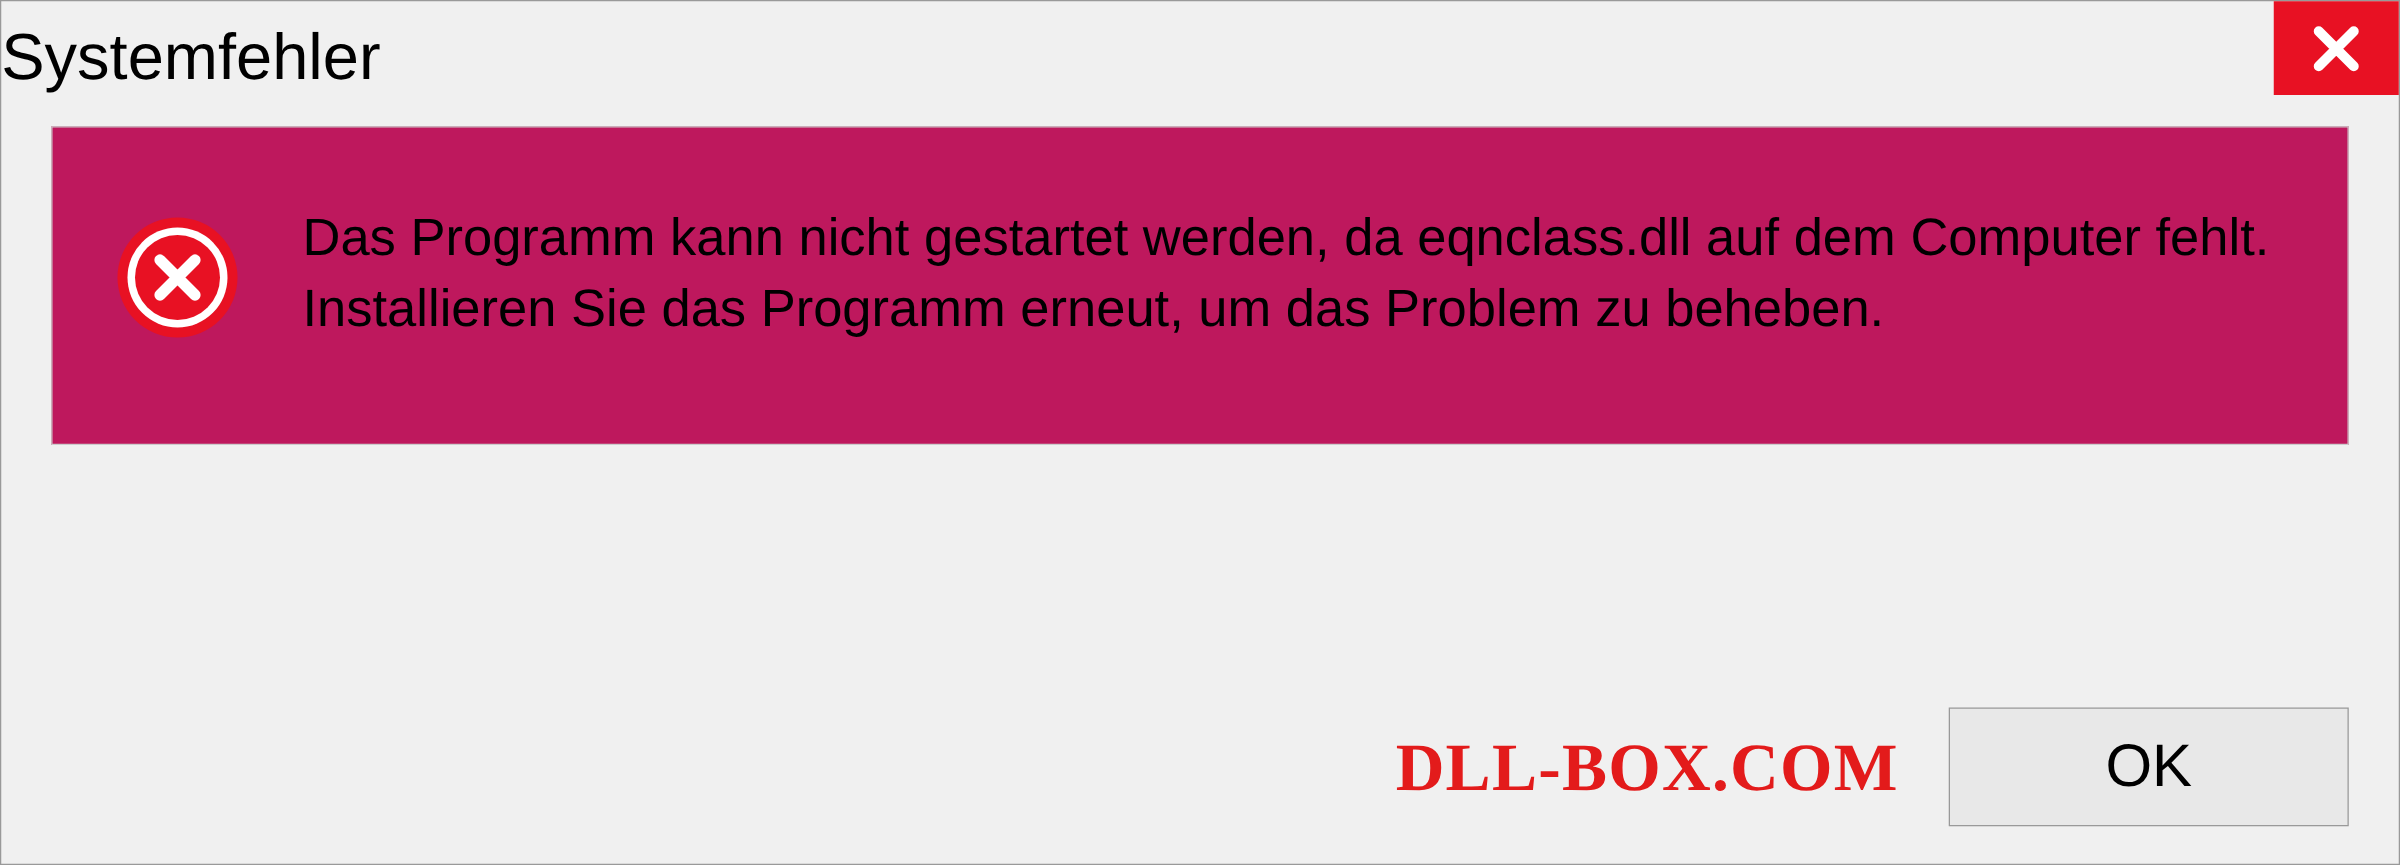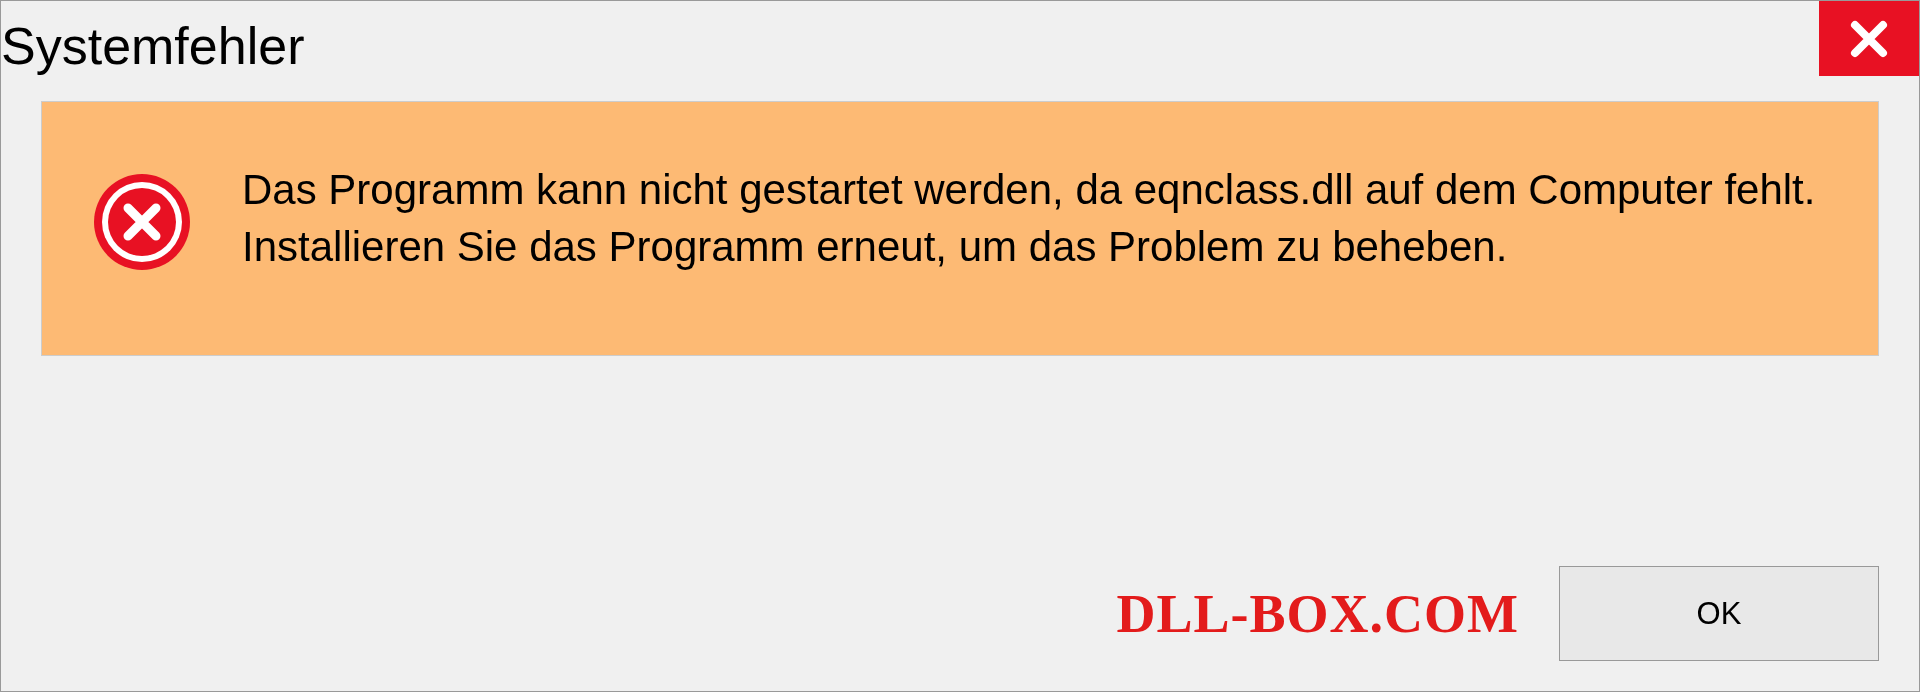--- a/index.html
+++ b/index.html
@@ -45,21 +45,21 @@
       align-items: center;
       justify-content: center;
       cursor: pointer;
     }
     .close-button svg {
       width: 48px;
       height: 48px;
     }
     .content-panel {
       margin: 10px 40px 20px 40px;
-      background: #fdba74;
+      background: #be185d;
       border: 1px solid #ccc;
       padding: 60px 50px 80px 50px;
       display: flex;
       align-items: flex-start;
       gap: 50px;
     }
     .error-icon {
       flex-shrink: 0;
       width: 100px;
       height: 100px;
@@ -91,21 +91,21 @@
       font-weight: 900;
       color: #e31b1b;
       letter-spacing: 1px;
       font-family: Liberation Serif, serif;
     }
     .ok-button {
       width: 320px;
       height: 95px;
       background: #e8e8e8;
       border: 1px solid #999;
-      font-size: 31px;
+      font-size: 48px;
       color: #000;
       display: flex;
       align-items: center;
       justify-content: center;
       cursor: pointer;
     }
   </style>
 </head>
 <body>
 

